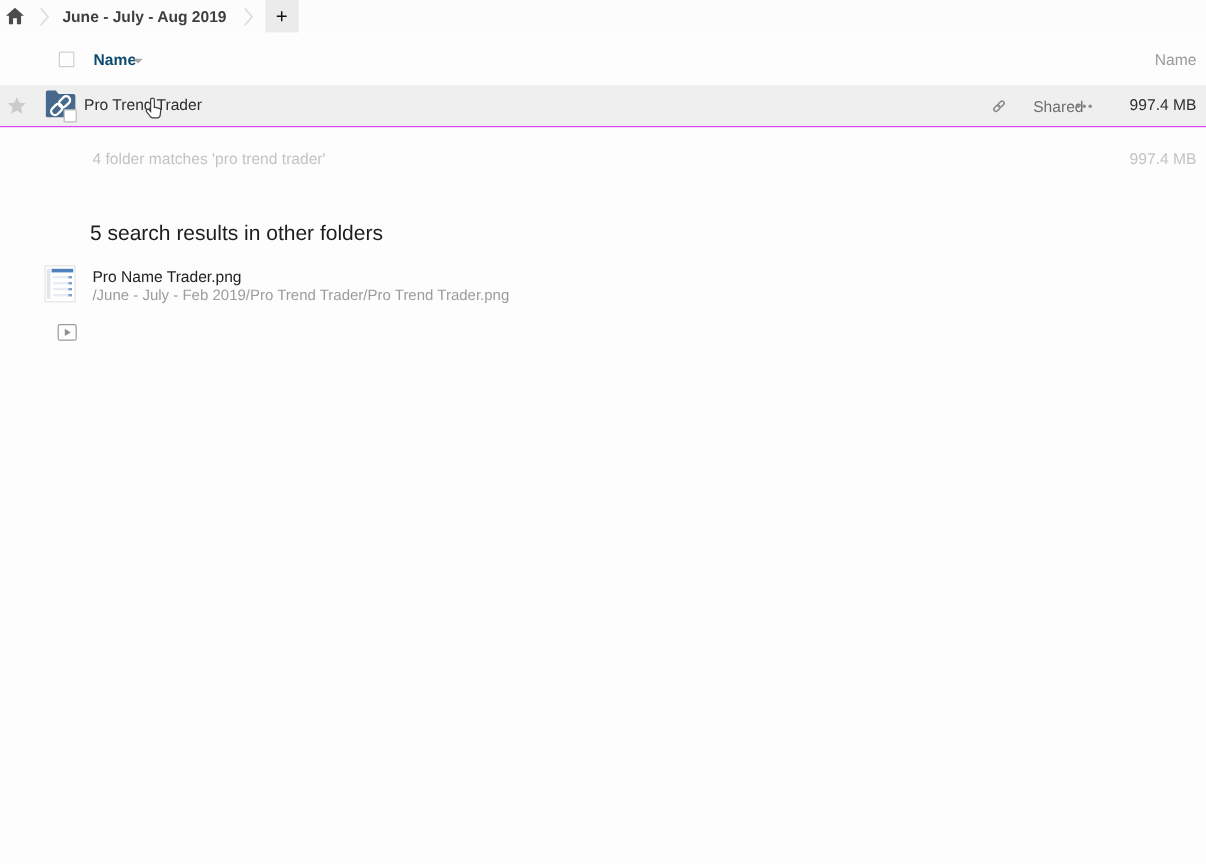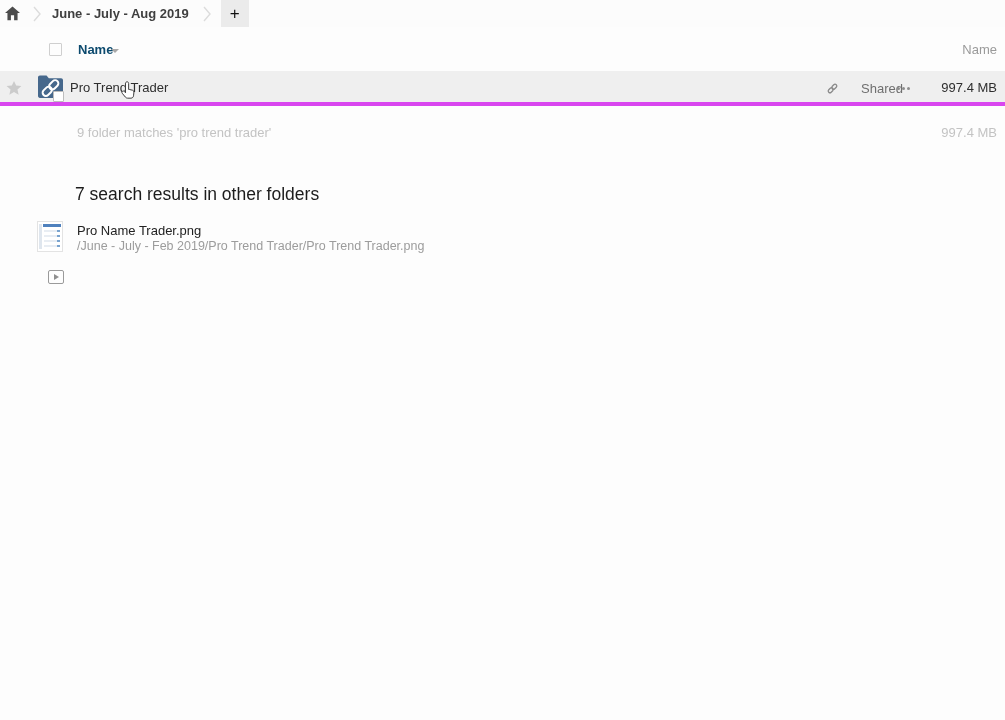--- a/index.html
+++ b/index.html
@@ -29,21 +29,21 @@
   .hdr-name { position:absolute; left:78px; top:0; height:28px; line-height:28px;
               font-size:13px; color:#0c4a6e; cursor:pointer;font-weight:bold; }
   .sort-caret { position:absolute; left:111px; top:13px; width:0; height:0;
                 border-left:4px solid transparent; border-right:4px solid transparent;
                 border-top:4px solid #a8a8a8; }
   .hdr-size { position:absolute; right:8px; top:0; height:28px; line-height:28px;
               font-size:13px; color:#9a9a9a; cursor:pointer; }
 
   
   .file-row { position:absolute; top:71px; left:0; right:0; height:35px;
-              background:#efefef; border-bottom:4px solid #d946ef; cursor:pointer; }
+              background:#efefef; border-bottom:1px solid #d946ef; cursor:pointer; }
   .star { position:absolute; left:6px; top:9px; width:16px; height:16px; cursor:pointer; display:flex; }
   .folder-wrap { position:absolute; left:38px; top:4px; width:27px; height:27px; }
   .row-checkbox { position:absolute; left:53px; top:20px; width:11px; height:11px;
                   background:#fff; border:1px solid #bdbdbd; border-radius:1px; cursor:pointer; }
   .file-name { position:absolute; left:70px; top:0; height:35px; line-height:34px;
                font-size:13px; color:#2e2e2e; }
   .shared-btn { position:absolute; left:826px; top:0; height:35px;
                 display:flex; align-items:center; gap:22px;
                 font-size:13px; color:#6f6f6f; cursor:pointer; }
   .more-btn { position:absolute; left:892px; top:0; height:35px; width:22px;
@@ -147,25 +147,25 @@
     </span>
     <span class="more-btn">
       <i></i>
         <i></i>
         <i></i>
     </span>
     <span class="file-size">997.4 MB</span>
   </div>
 
   <div class="summary-row">
-    <span class="summary-text">9 folder matches 'pro trend trader'</span>
+    <span class="summary-text">4 folder matches 'pro trend trader'</span>
     <span class="summary-size">997.4 MB</span>
   </div>
 
-  <h2 class="results-heading">7 search results in other folders</h2>
+  <h2 class="results-heading">5 search results in other folders</h2>
 
   <div class="result-item result-1">
     <span class="thumb">
       <span class="t-top"></span>
         <span class="t-side"></span>
       <span class="t-row" style="top:8px;"></span>
       <span class="t-row" style="top:13px;"></span>
       <span class="t-row" style="top:18px;"></span>
       <span class="t-row" style="top:23px;"></span>
     </span>

